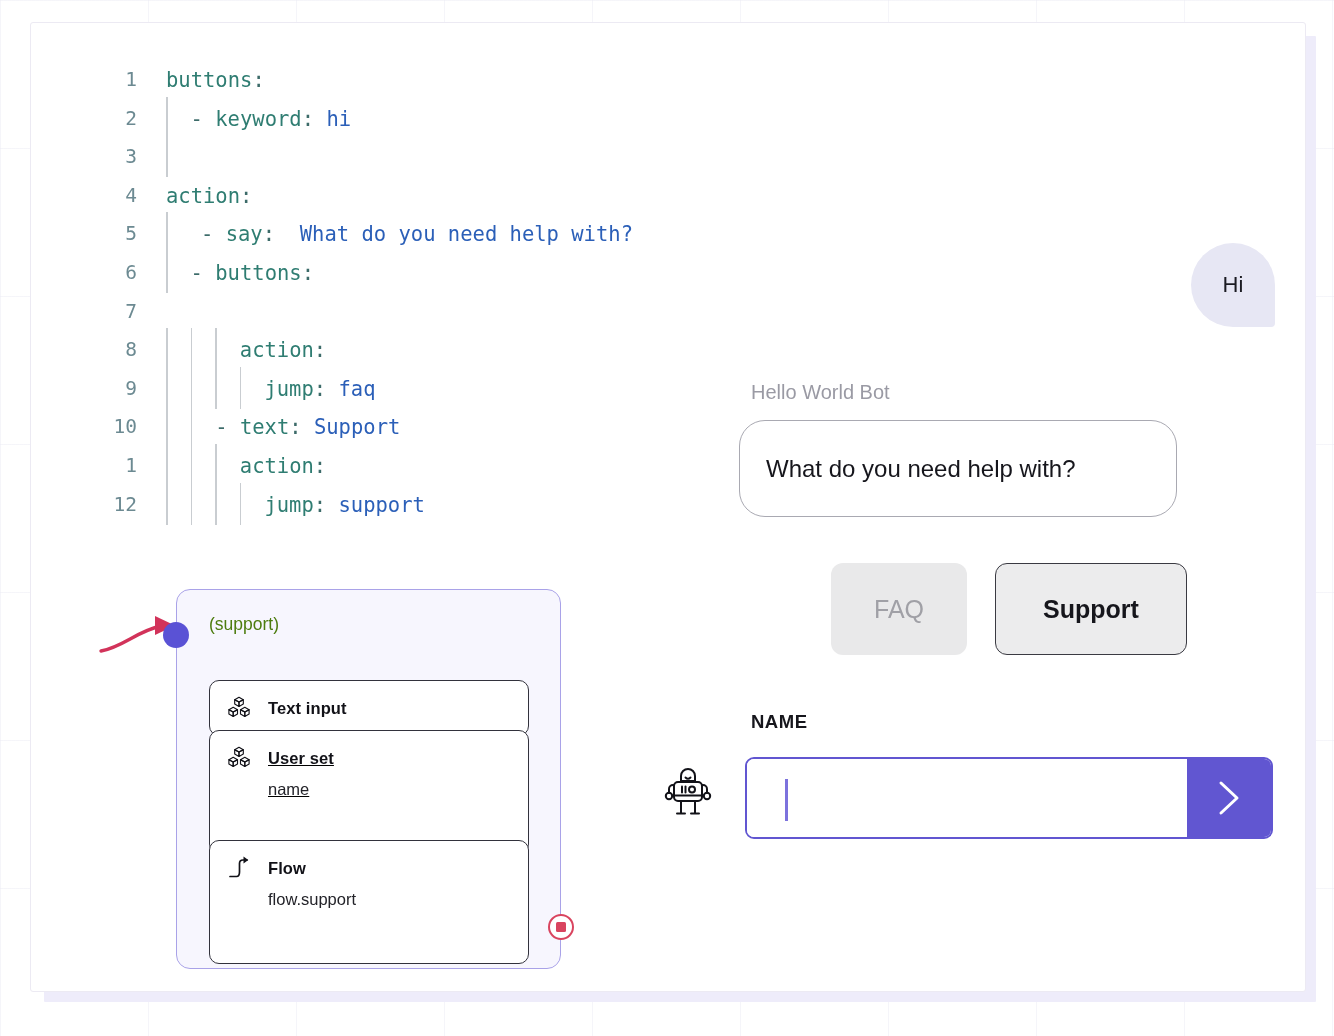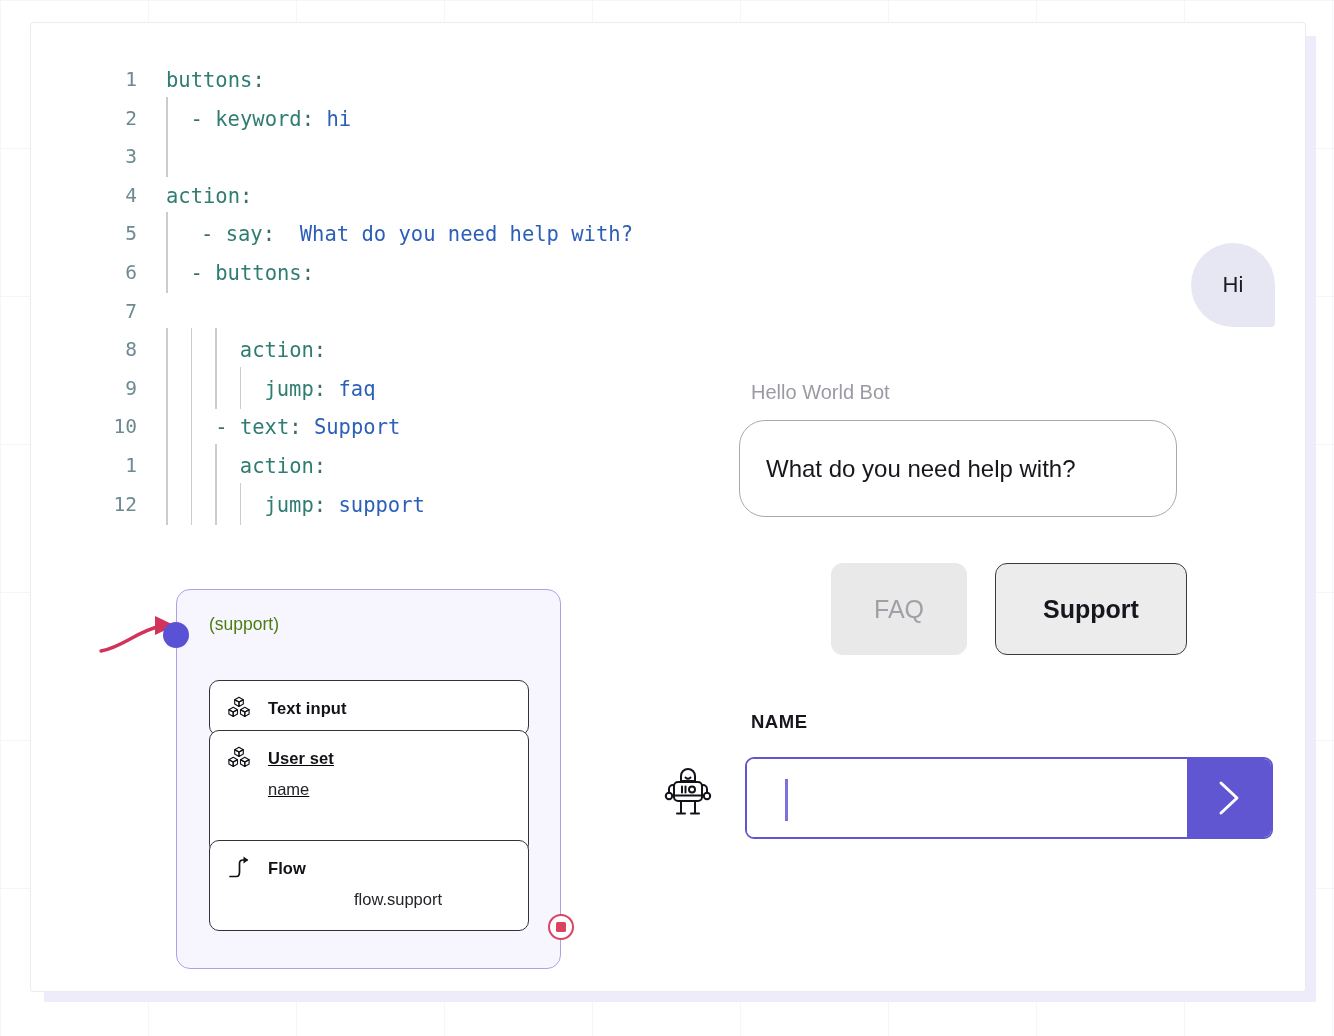--- a/index.html
+++ b/index.html
@@ -143,21 +143,21 @@
   }
   .node-card-sub {
     margin-left: 58px;
     margin-top: 9px;
     font-size: 16.5px;
     color: #232329;
   }
 
   #node-card-text-input { top: 64px; height: 56px; margin-top: 26px; }
   #node-card-user-set   { top: 140px; height: 124px; text-decoration: underline; }
-  #node-card-flow       { top: 250px; height: 91px; text-align: center; }
+  #node-card-flow       { top: 250px; height: 124px; }
 
   
   #node-start-dot {
     position: absolute;
     left: -14px;
     top: 32px;
     width: 26px;
     height: 26px;
     border-radius: 50%;
     background: #5a52d5;

